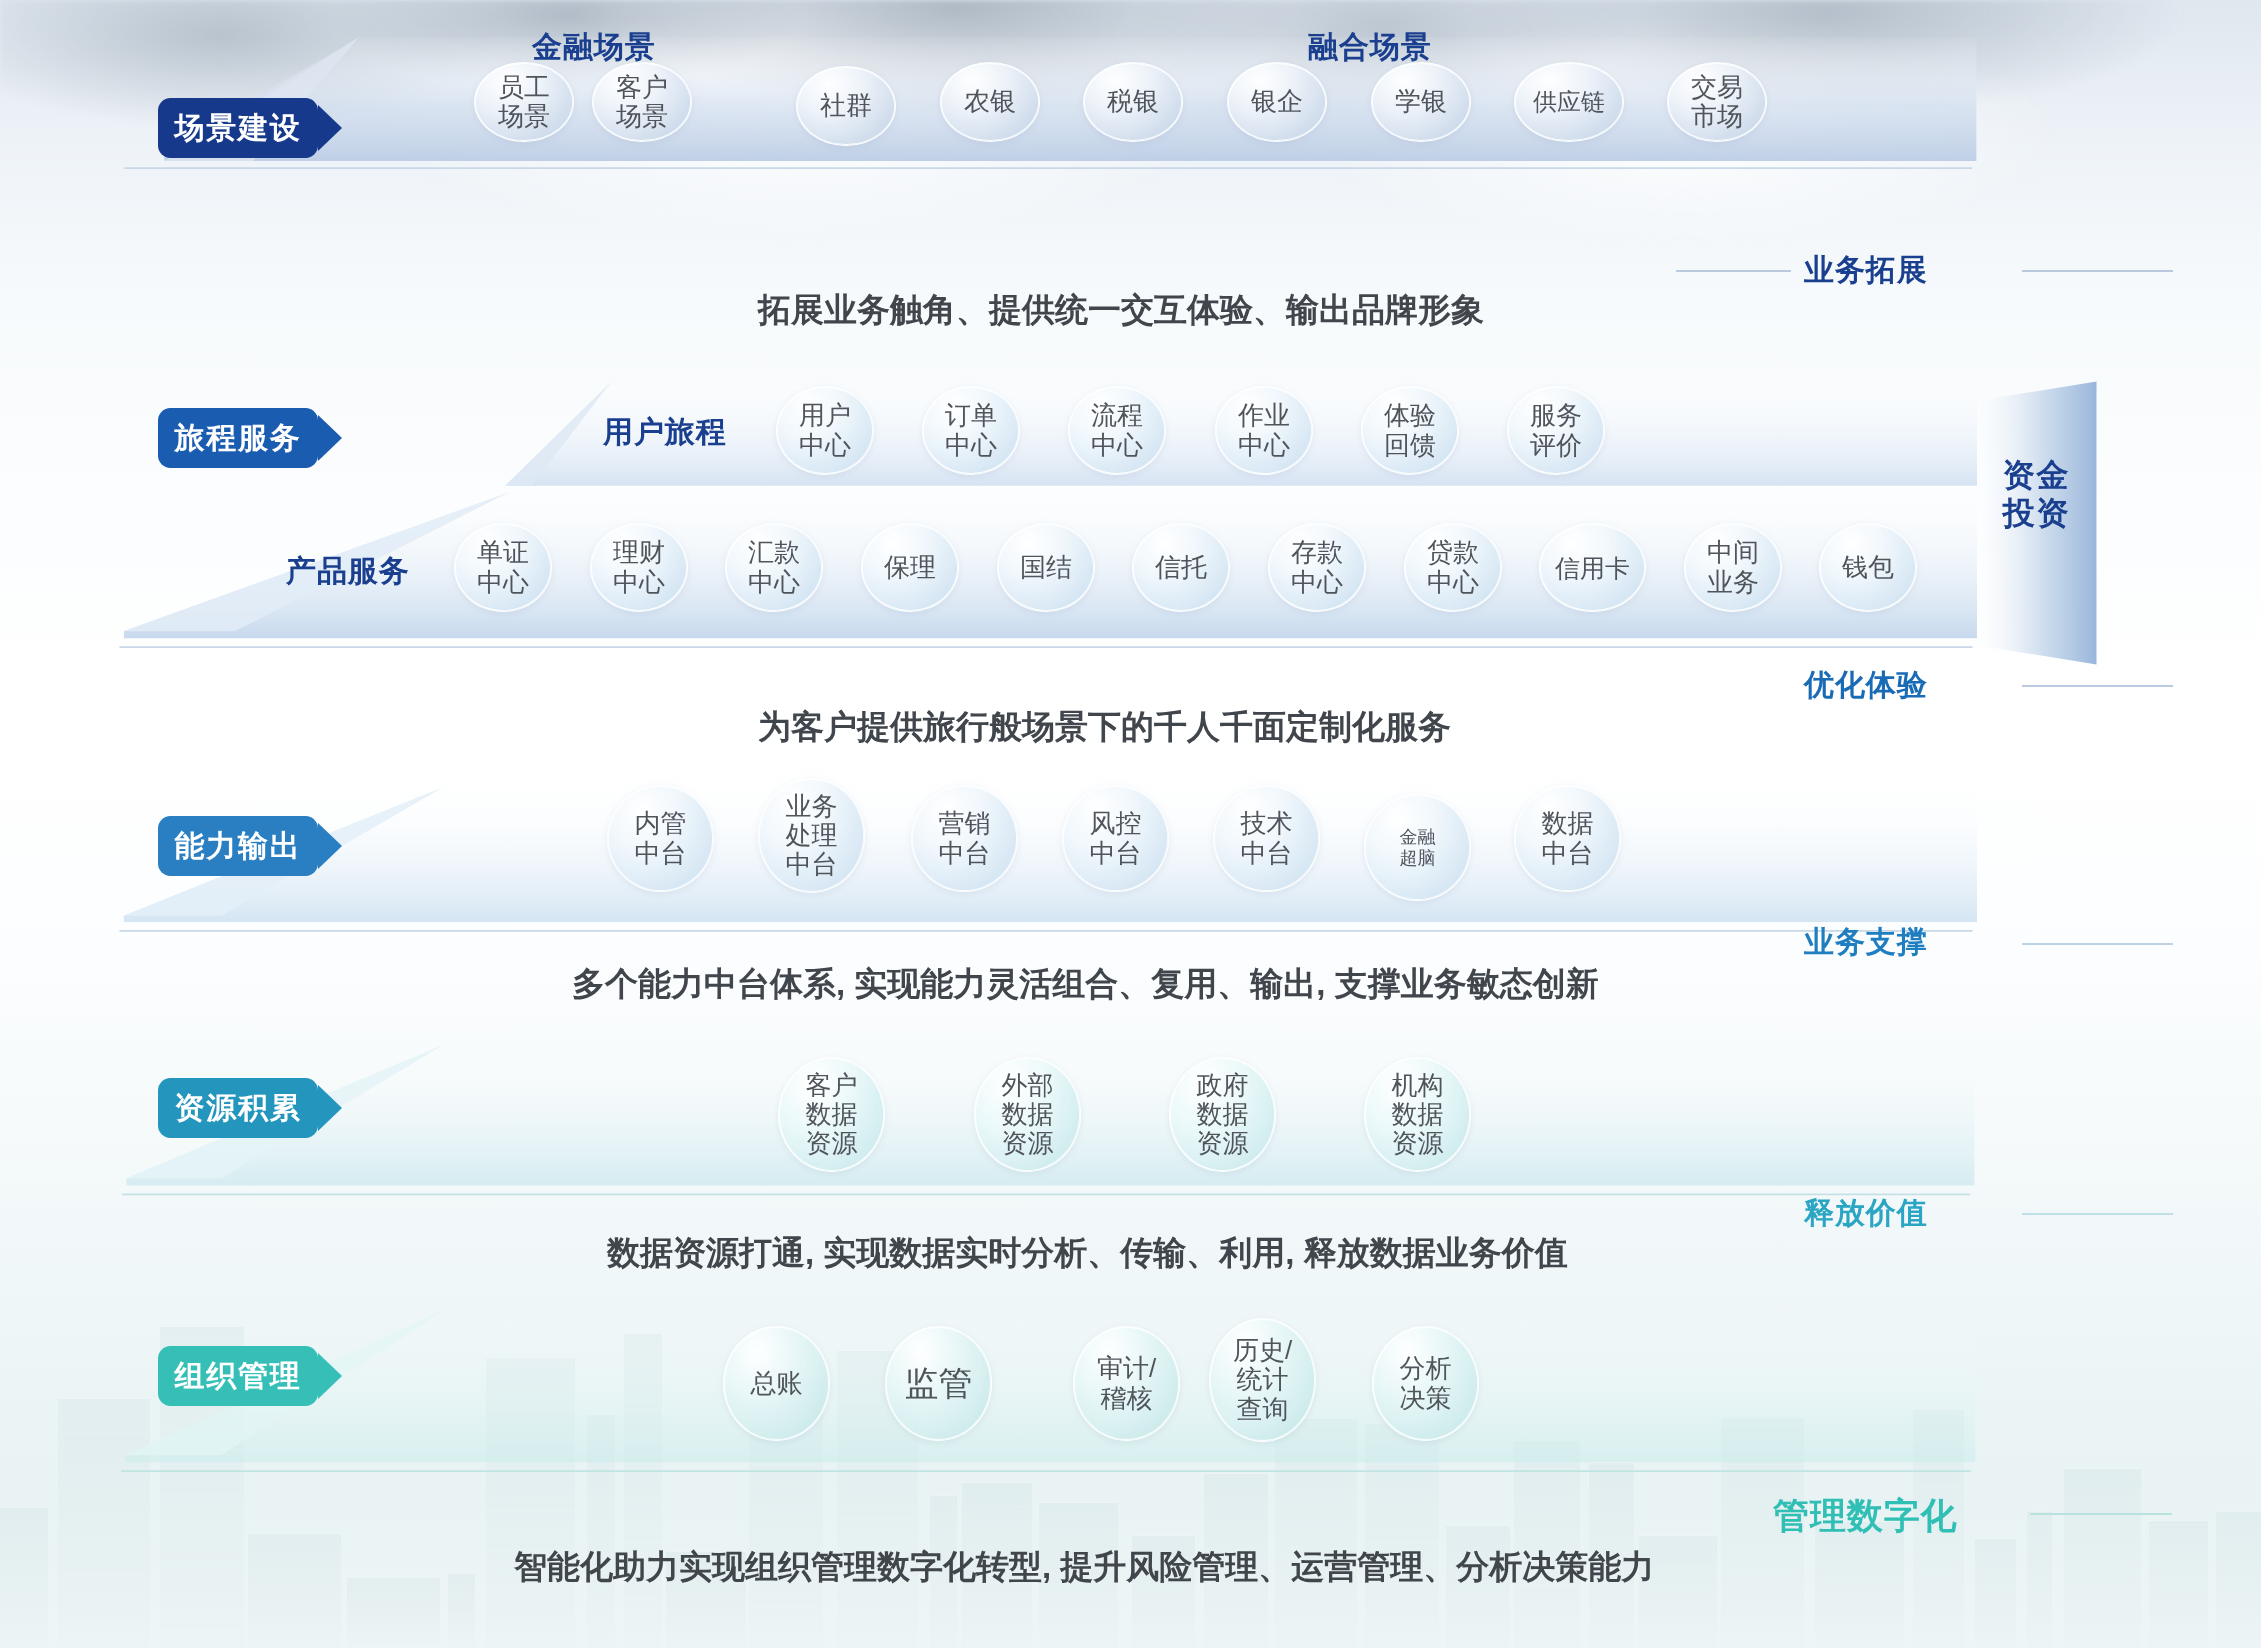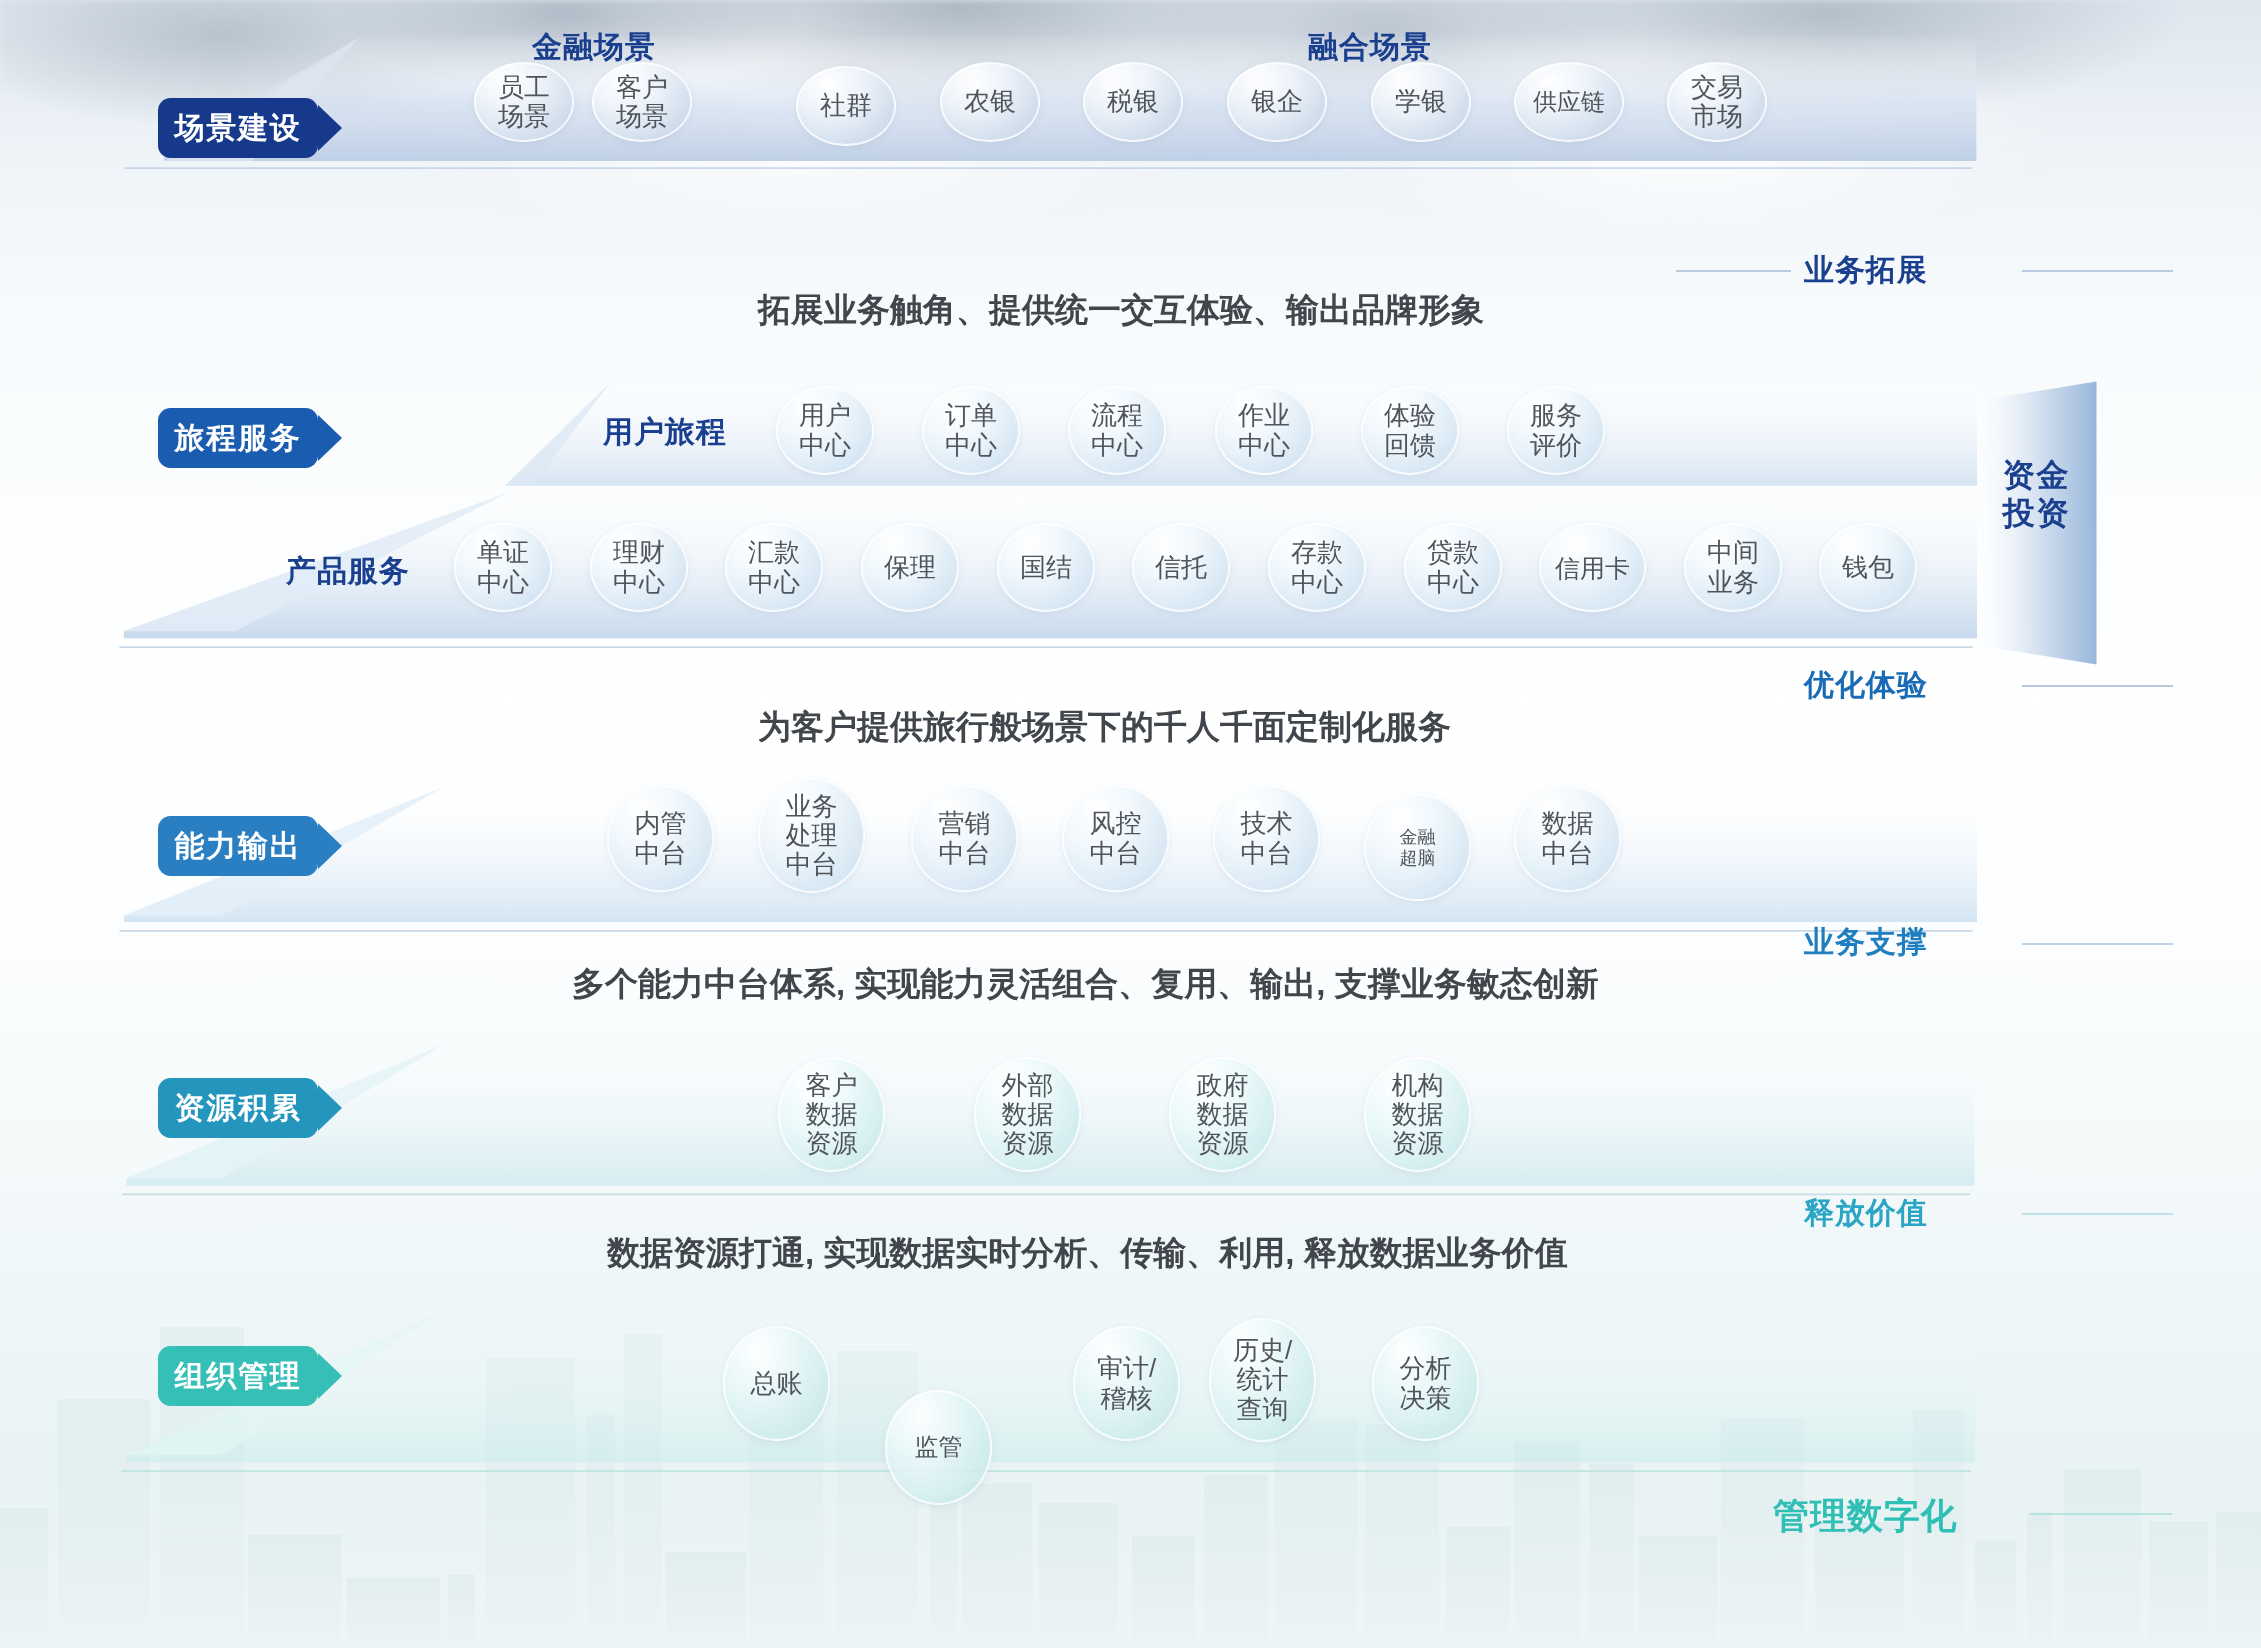--- a/index.html
+++ b/index.html
@@ -335,32 +335,33 @@
       <line x1="5" y1="182" x2="2095" y2="182" stroke="#bfe4e1" stroke-width="2"></line>
     </svg>
   </div>
 
   <div class="tab" style="left:158px;top:1346px;width:160px;height:60px;background:#36bfb6;font-size:30px;">
     <span>组织管理</span>
     <span class="nub" style="border-left:24px solid #36bfb6;"></span>
   </div>
 
   <div class="bub teal" style="left:723px;top:1326px;width:105px;height:113px;font-size:26px;">总账</div>
-  <div class="bub teal" style="left:885px;top:1390px;width:105px;height:113px;font-size:24px;">监管</div>
+  <div class="bub teal" style="left:885px;top:1326px;width:105px;height:113px;font-size:34px;">监管</div>
   <div class="bub teal" style="left:1073px;top:1326px;width:105px;height:113px;font-size:26px;">审计/
 稽核</div>
   <div class="bub teal" style="left:1209px;top:1318px;width:105px;height:122px;font-size:26px;">历史/
 统计
 查询</div>
   <div class="bub teal" style="left:1372px;top:1326px;width:105px;height:113px;font-size:26px;">分析
 决策</div>
 
   <div class="bandlabel" style="left:1773px;top:1492px;font-size:36px;color:#2fbfb5;">管理数字化</div>
   <div class="bandline" style="left:2030px;top:1513px;width:142px;background:#b7e2de;"></div>
 
+  <div class="desc" style="left:514px;top:1545px;font-size:33px;">智能化助力实现组织管理数字化转型, 提升风险管理、运营管理、分析决策能力</div>
 
 
   <div class="ribbon" style="left:1977px;top:381px;width:177px;height:284px;">
     <svg width="177" height="284" viewBox="0 0 200 320" style="position:absolute;left:0;top:0;">
       <defs>
         <linearGradient id="rg2" x1="0" y1="0" x2="1" y2="0">
           <stop offset="0" stop-color="#ffffff" stop-opacity="0.25"></stop>
           <stop offset="55%" stop-color="#c3d5ea" stop-opacity="0.8"></stop>
           <stop offset="100%" stop-color="#93b2d8" stop-opacity="0.95"></stop>
         </linearGradient>

